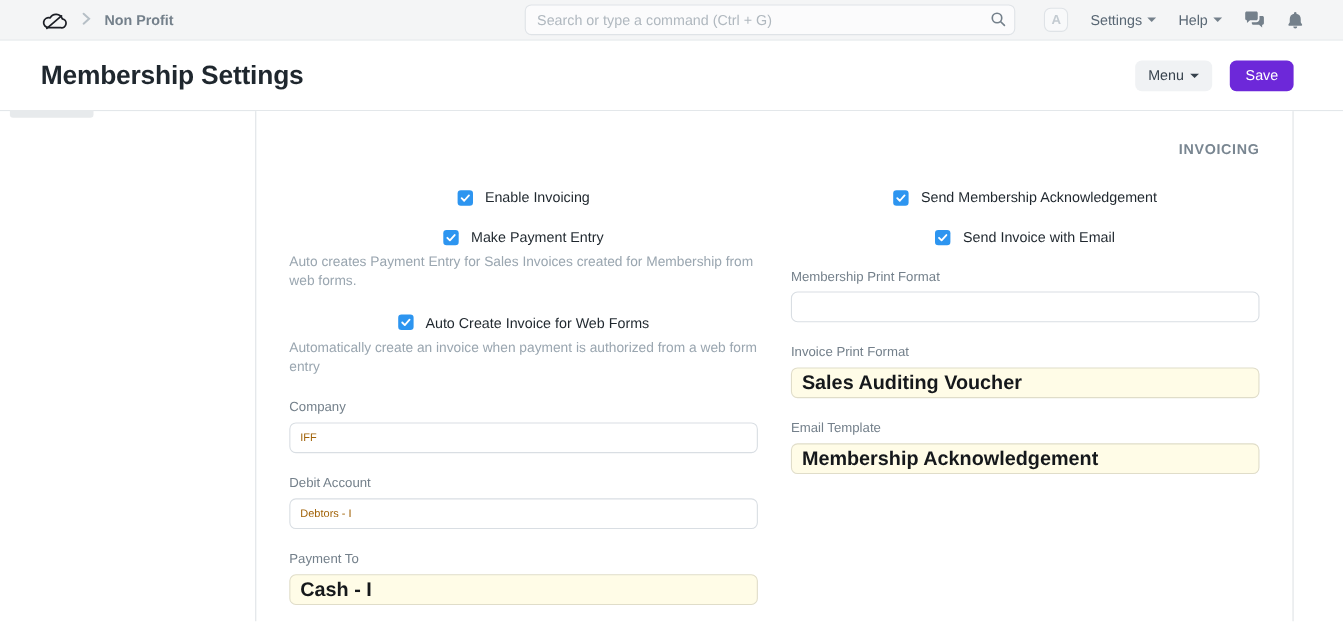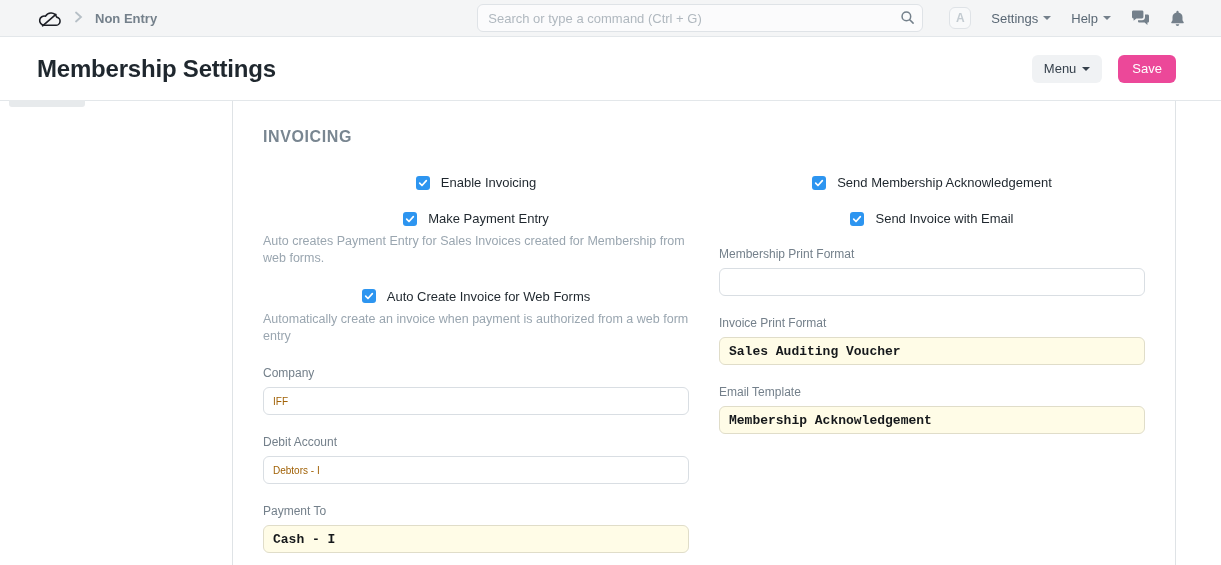--- a/index.html
+++ b/index.html
@@ -74,22 +74,22 @@
     position: absolute; left: 232px; right: 45px; top: 101px; bottom: 0;
     border-left: 1px solid #dfe3e6; border-right: 1px solid #dfe3e6;
     background: #fff;
   }
   .sidebar-remnant {
     position: absolute; left: 9px; top: 100px; width: 76px; height: 7px;
     background: #e7eaec; border-radius: 0 0 3px 3px;
   }
   .form-section { padding: 27px 30px 0 30px; }
   .section-heading {
-    font-size: 16px; font-weight: 600; letter-spacing: 0.6px;
-    color: #798691; text-transform: uppercase; margin-bottom: 29px;
+    font-size: 13px; font-weight: 600; letter-spacing: 0.6px;
+    color: #798691; text-transform: uppercase; margin-bottom: 29px; text-align: right;
   }
   .columns { display: flex; gap: 30px; }
   .col { flex: 1 1 0; min-width: 0; }
 
   .checkbox-block { margin-bottom: 21px; }
   .checkbox-row { display: flex; align-items: center; gap: 11px; justify-content: center; }
   .checkbox {
     width: 14px; height: 14px; border-radius: 3px; flex: 0 0 14px;
     display: inline-flex; align-items: center; justify-content: center;
     cursor: pointer;
@@ -102,42 +102,41 @@
   }
 
   .form-field { margin-bottom: 20px; }
   .field-label { display: block; font-size: 12px; color: #74808b; margin-bottom: 7px; }
   .field-input {
     width: 100%; height: 28px; border: 1px solid #d9dee3; border-radius: 6px;
     background: #fff; padding: 0 9px; font-size: 10px; color: #a16207;
     font-family: inherit; outline: none;
   }
   .field-input.highlight {
-    font-weight: 700; color: #15181b; font-size: 13px;
+    font-weight: 700; color: #15181b; font-size: 18px;
     border-color: #e0ddc9;
-    font-family: Liberation Mono, monospace;
   }
 </style>
 </head>
 <body>
 
 <div class="navbar">
   <div class="nav-left">
     <span class="logo">
       <svg width="25" height="19" viewBox="0 0 25 19" fill="none" stroke="#1c1f26" stroke-width="1.6" stroke-linecap="round" stroke-linejoin="round">
         <path d="M7.2 16.2 a4.6 4.6 0 1 1 1.4-9 A6 6 0 0 1 19.6 8.1 a3.7 3.7 0 0 1-1.3 8.1 z"></path>
         <path d="M5.6 16.8 L18.9 5.4"></path>
       </svg>
     </span>
     <span class="crumb-chevron">
       <svg width="9" height="12" viewBox="0 0 9 12" fill="none" stroke="#b6bfc6" stroke-width="1.8" stroke-linecap="round">
           <path d="M2 1.5 L7 6 L2 10.5"></path>
         </svg>
     </span>
-    <span class="breadcrumb">Non Entry</span>
+    <span class="breadcrumb">Non Profit</span>
   </div>
 
   <div class="search-wrap">
     <input type="text" placeholder="Search or type a command (Ctrl + G)" style="">
     <span class="search-icon">
       <svg viewBox="0 0 16 16" fill="none" stroke="currentColor" stroke-width="1.6" stroke-linecap="round">
         <circle cx="6.8" cy="6.8" r="4.6"></circle>
           <path d="M10.4 10.4 L14 14"></path>
       </svg>
     </span>
@@ -168,21 +167,21 @@
   </div>
 </div>
 
 <div class="page-head">
   <h1 class="page-title">Membership Settings</h1>
   <div class="head-actions">
     <button class="btn btn-menu">
       <span>Menu</span>
       <span class="caret" style="border-top-color:#36414c"></span>
     </button>
-    <button class="btn btn-save" style="background: #ec4899;">
+    <button class="btn btn-save" style="background: #6d28d9;">
       <span>Save</span>
     </button>
   </div>
 </div>
 
 <div class="sidebar-remnant"></div>
 
 <div class="form-wrapper">
   <div class="form-section">
     <div class="section-heading">INVOICING</div>

